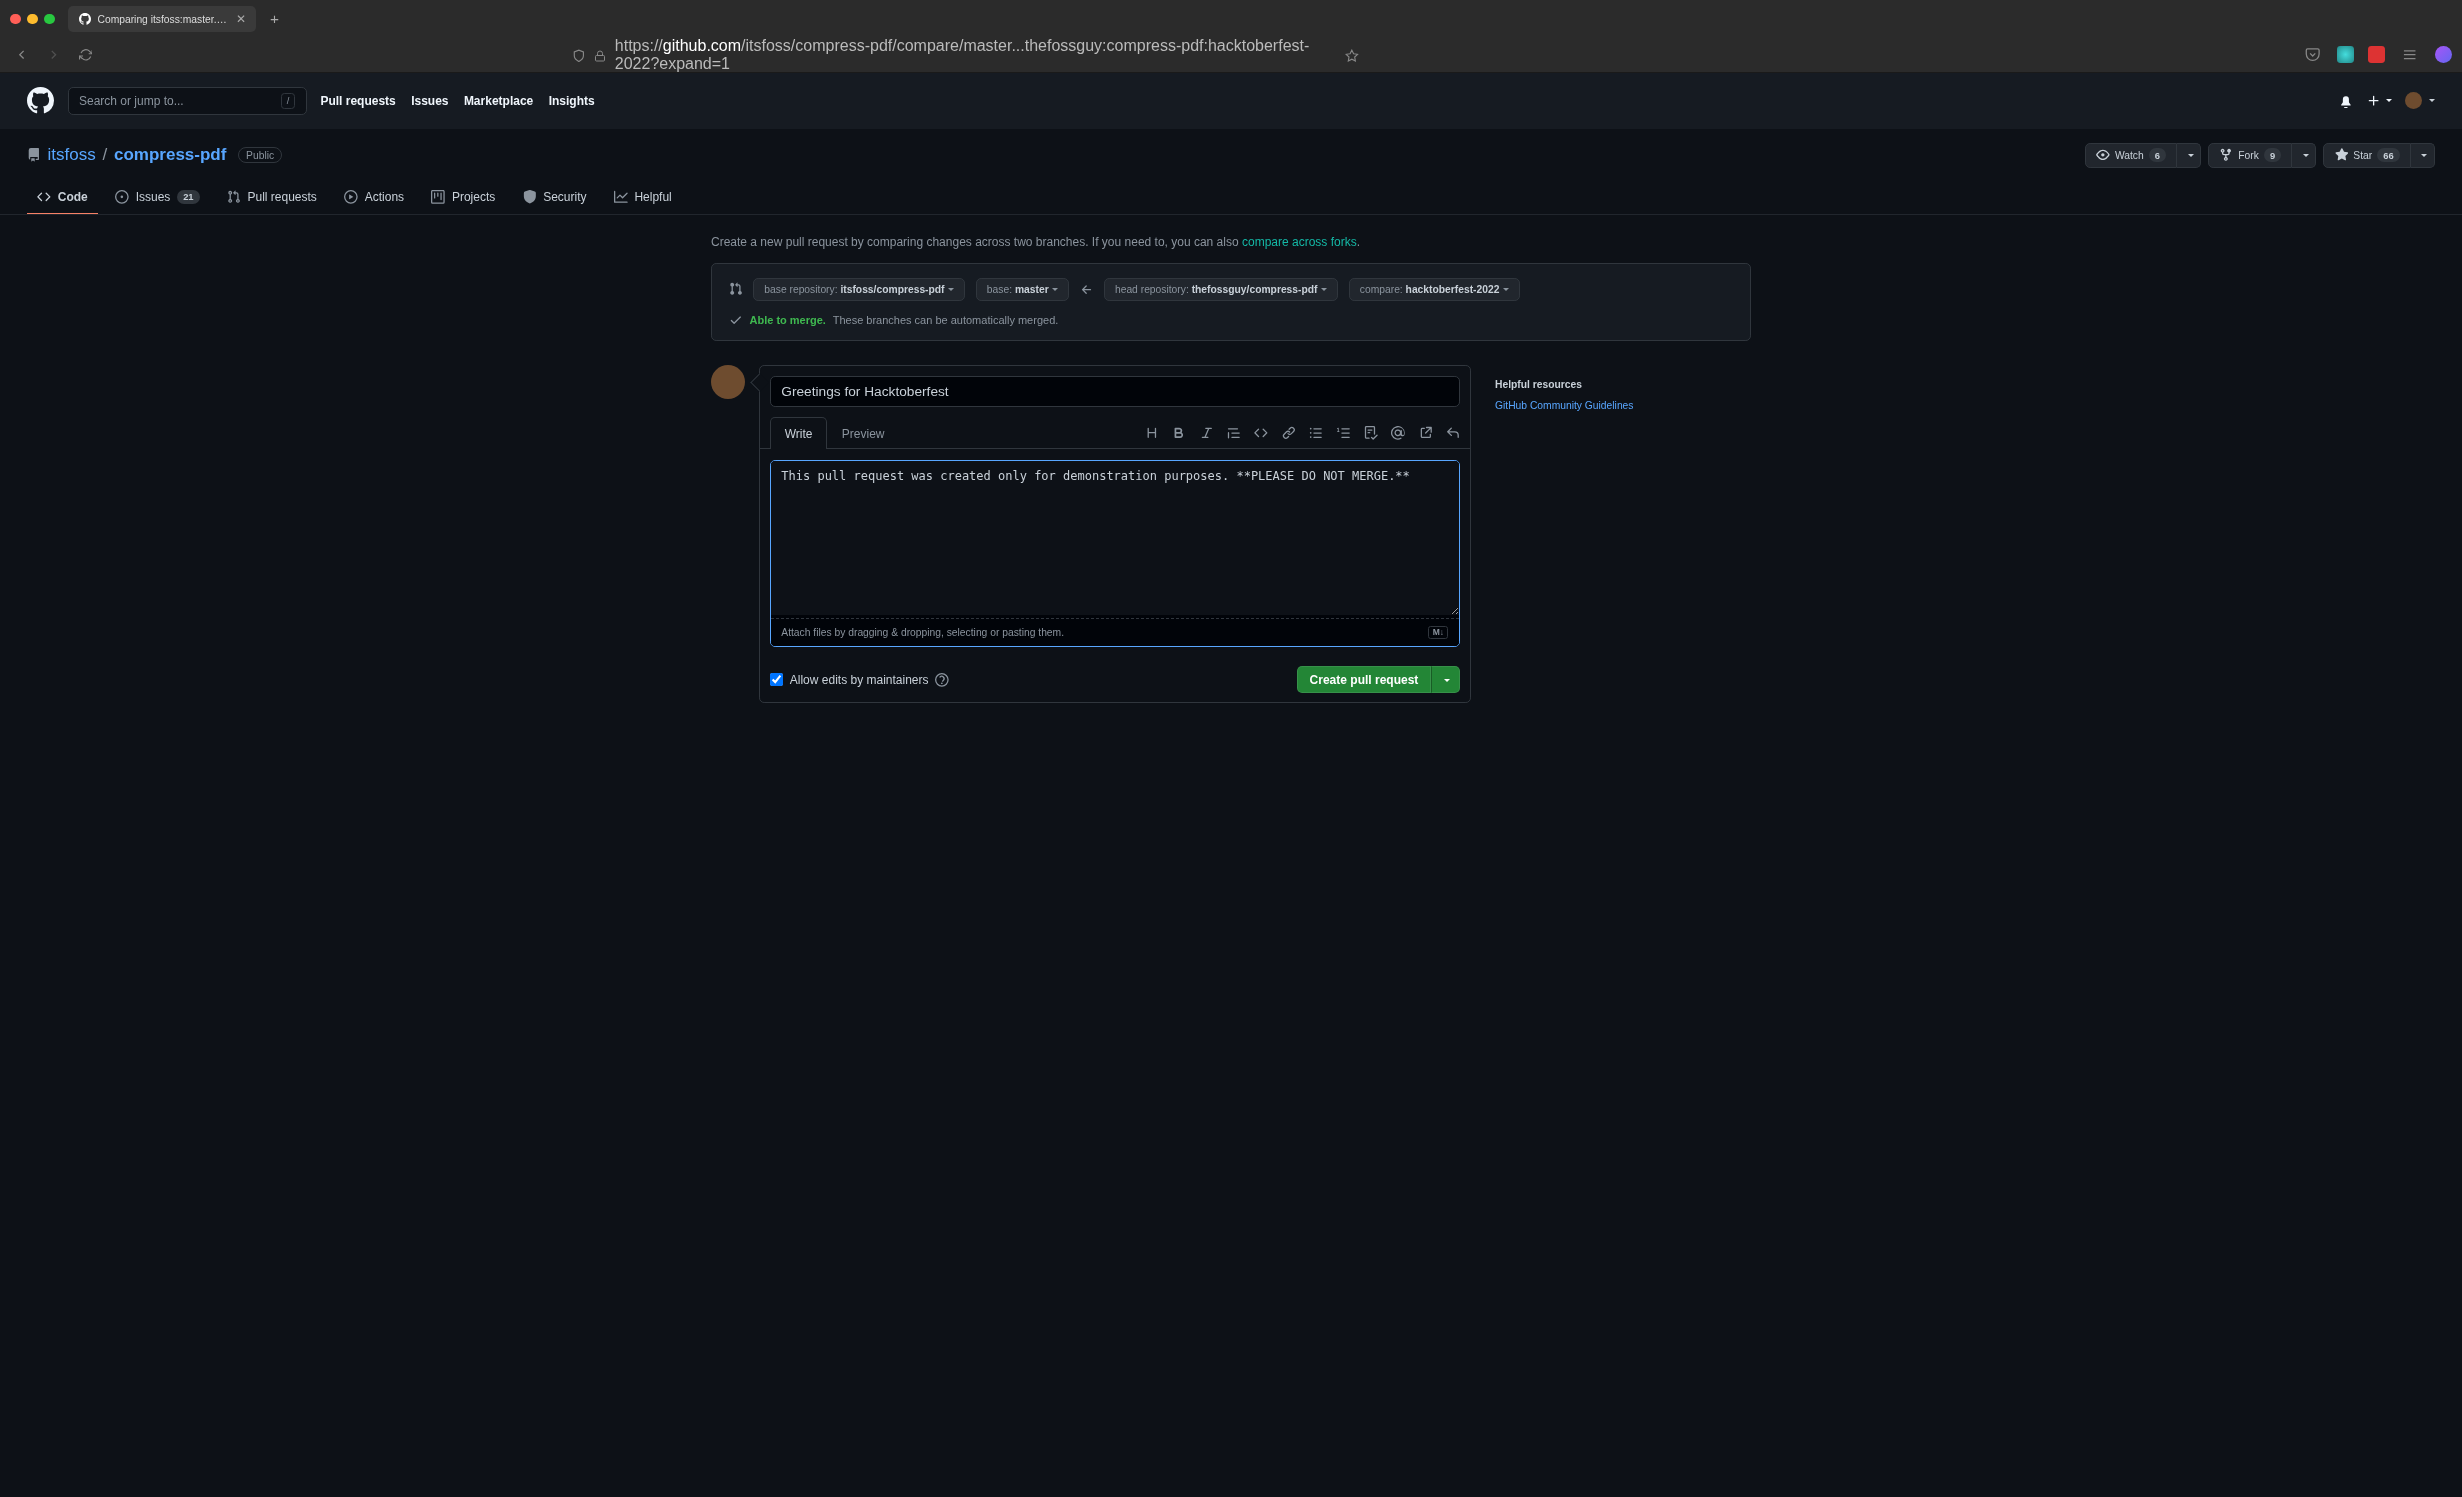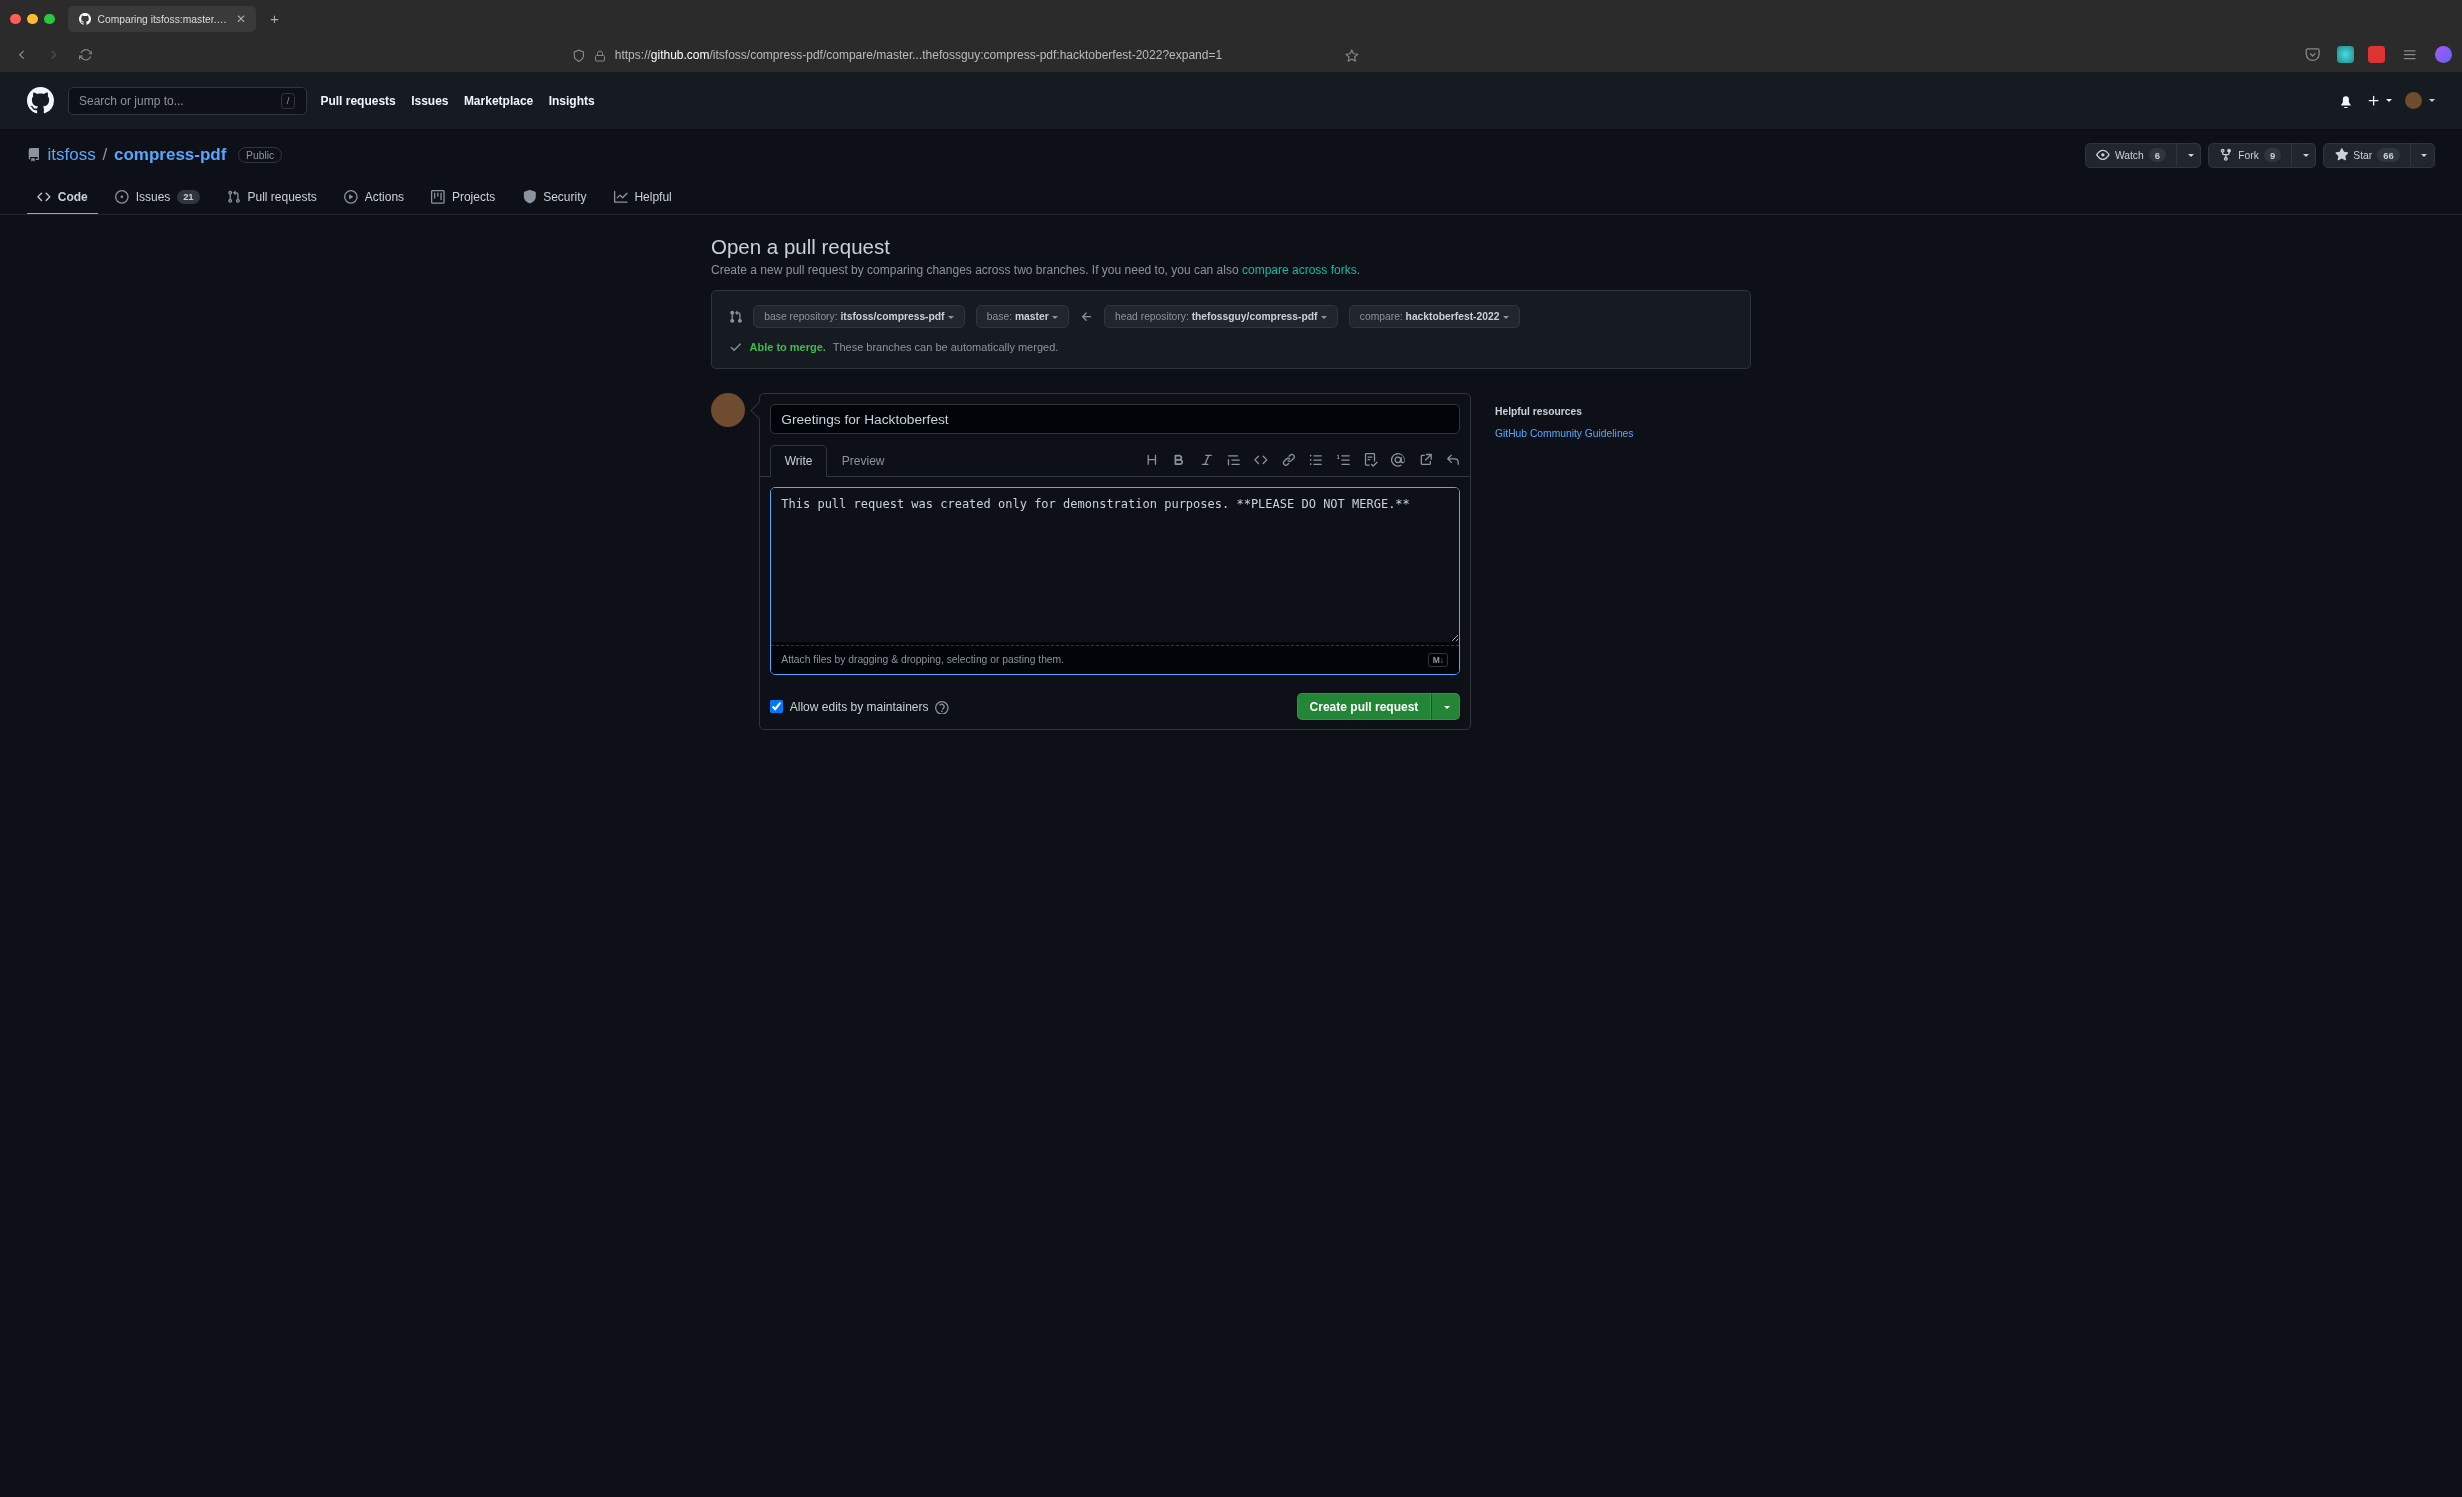--- a/index.html
+++ b/index.html
@@ -17,21 +17,21 @@
 .tab-title{white-space:nowrap;overflow:hidden;text-overflow:ellipsis;flex:1}
 .tab-close{color:#aaa;cursor:pointer;font-size:12px;line-height:1}
 .new-tab{color:#aaa;font-size:15.4px;padding:3.4px 6.8px;cursor:pointer}
 
 .url-bar-row{display:flex;align-items:center;height:34px;padding:3.4px 10.3px;gap:10.3px}
 .nav-btn{color:#888;cursor:pointer;display:flex;align-items:center;padding:3.4px}
 .nav-btn.disabled{opacity:.4}
 .url-wrap{display:flex;align-items:center;gap:8.5px;flex:0 1 auto;width:787px;margin:0 auto}
 .shield{color:#888}
 .lock{color:#888}
-.url-text{color:#bbb;font-size:12px;flex:1}
+.url-text{color:#bbb;font-size:16px;flex:1}
 .url-text .domain{color:#fff}
 .star{color:#888;cursor:pointer}
 .right-icons{display:flex;gap:13.7px;margin-left:auto;align-items:center}
 .ext-icon{width:17px;height:17px;border-radius:3.4px;display:inline-block}
 .ext-purple{background:linear-gradient(135deg,#a855f7,#6366f1)}
 
 
 .gh-nav{background:#161b22;display:flex;align-items:center;padding:13.7px 27px;gap:13.7px}
 .gh-logo{color:#f0f6fc;cursor:pointer}
 .gh-search{display:flex;align-items:center;background:#0d1117;border:0.9px solid #30363d;border-radius:5.1px;padding:5.1px 10.3px;width:239px;color:#8b949e;justify-content:space-between}
@@ -298,21 +298,20 @@
   <div class="repo-tab">
       <svg width="13.7" height="13.7" viewBox="0 0 16 16" fill="#8b949e">
         <path d="M1.5 1.75a.75.75 0 00-1.5 0v12.5c0 .414.336.75.75.75h14.5a.75.75 0 000-1.5H1.5V1.75zm14.28 2.53a.75.75 0 00-1.06-1.06L10 7.94 7.53 5.47a.75.75 0 00-1.06 0L3.22 8.72a.75.75 0 001.06 1.06L7 7.06l2.47 2.47a.75.75 0 001.06 0l5.25-5.25z"></path>
       </svg>
       <span>Helpful</span>
     </div>
 </div>
 
 <div class="container">
   <div class="main-col" style="flex:1;min-width:0">
-    <h1 class="page-title">Open a pull request</h1>
     <p class="page-sub"><span>Create a new pull request by comparing changes across two branches. If you need to, you can also </span><a>compare across forks</a><span>.</span></p>
 
     <div class="compare-box">
       <div class="compare-row">
         <svg width="13.7" height="13.7" viewBox="0 0 16 16" fill="#8b949e">
             <path d="M1.5 3.25a2.25 2.25 0 113 2.122v5.256a2.251 2.251 0 11-1.5 0V5.372A2.25 2.25 0 011.5 3.25zm5.677-.177L9.573.677A.25.25 0 0110 .854V2.5h1A2.5 2.5 0 0113.5 5v5.628a2.251 2.251 0 11-1.5 0V5a1 1 0 00-1-1h-1v1.646a.25.25 0 01-.427.177L7.177 3.427a.25.25 0 010-.354z"></path>
           </svg>
         <button class="branch-btn caret-down"><span>base repository: </span><strong>itsfoss/compress-pdf</strong></button>
         <button class="branch-btn caret-down"><span>base: </span><strong>master</strong></button>
         <span class="arrow-back"><svg width="13.7" height="13.7" viewBox="0 0 16 16" fill="currentColor">

